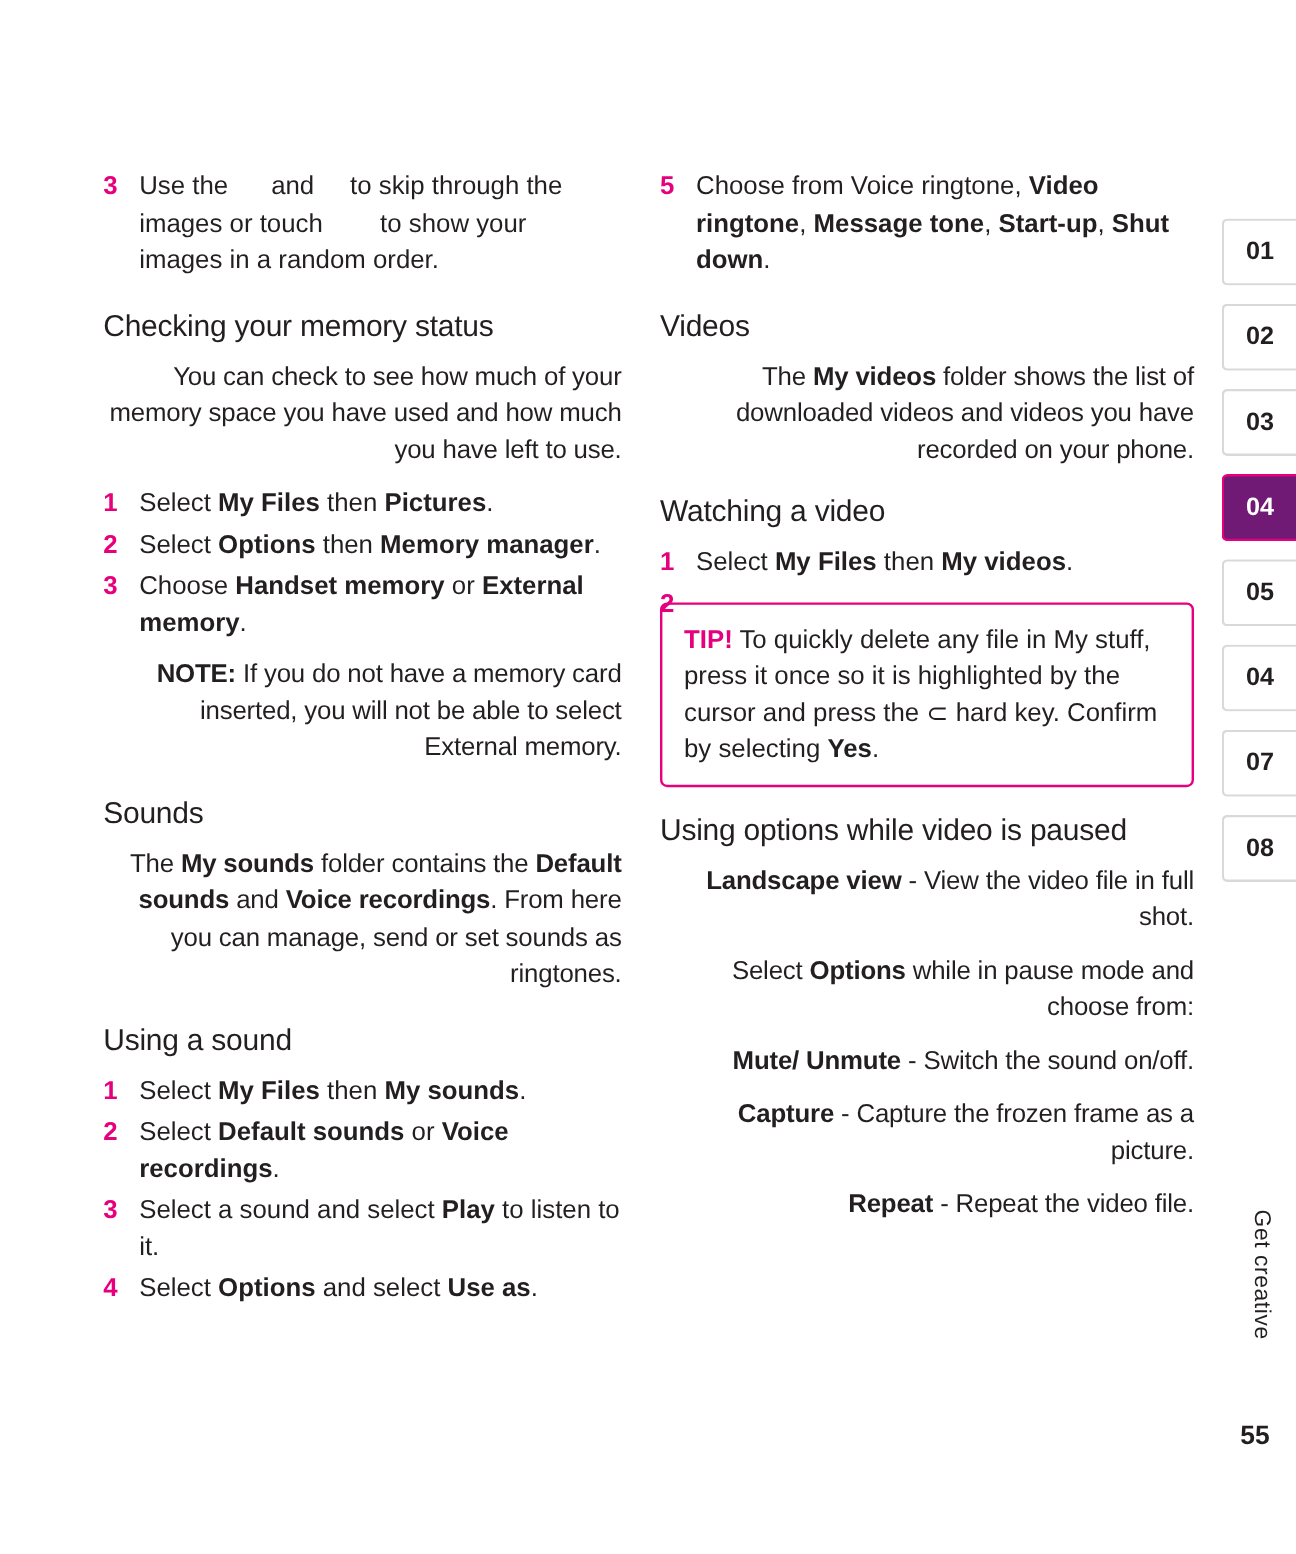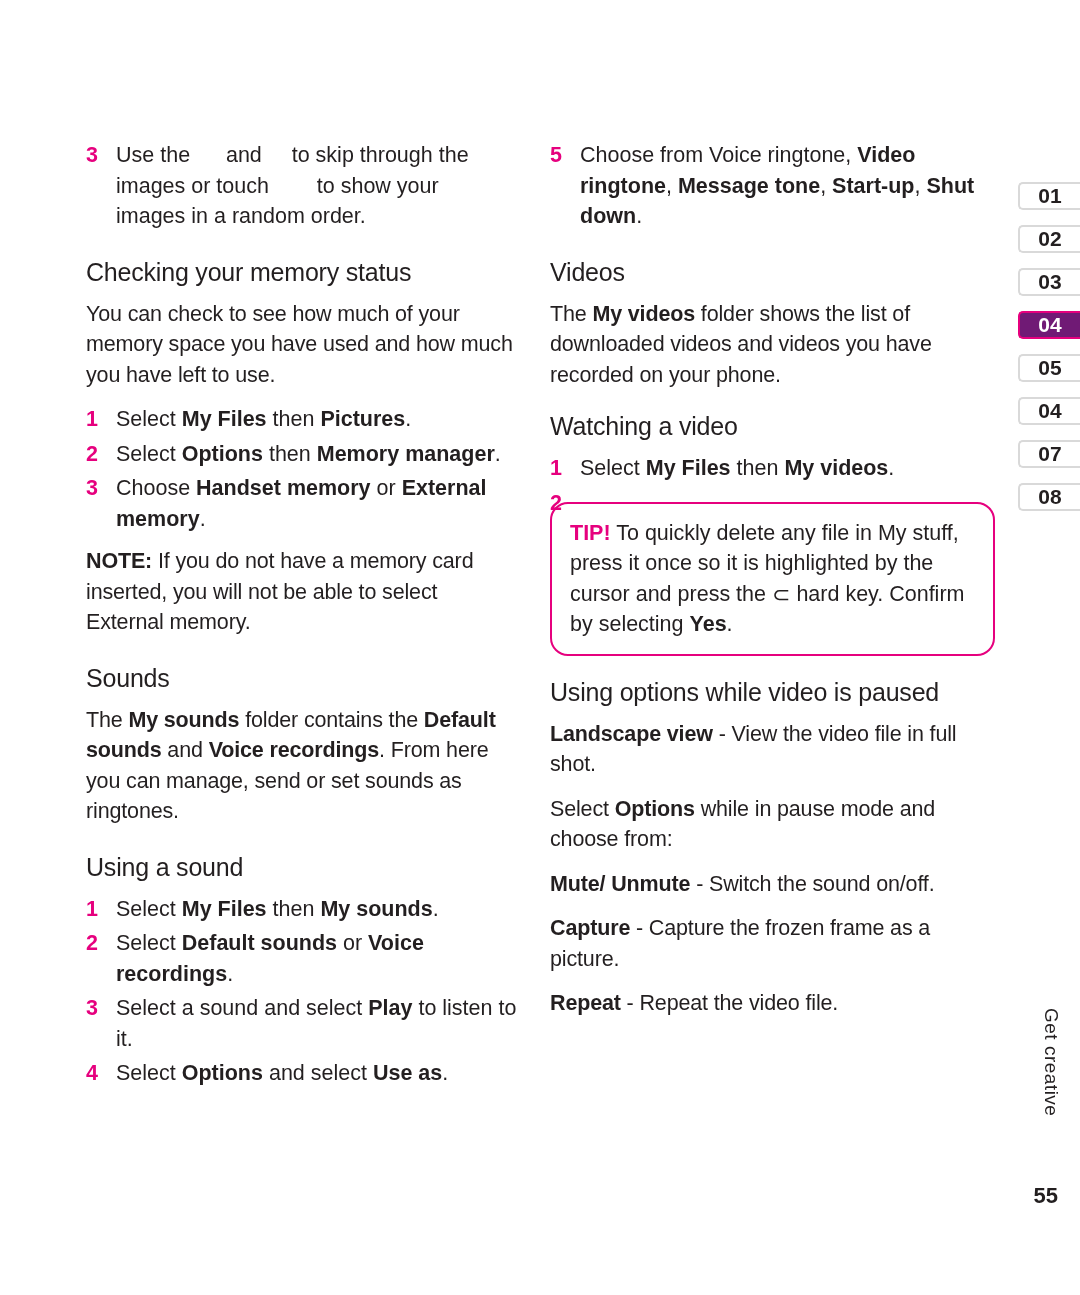--- a/index.html
+++ b/index.html
@@ -37,20 +37,21 @@
 
   
   p {
     margin: 0 0 2px 0;
     font-size: 21.5px;
     line-height: 1.42;
     letter-spacing: -0.15px;
   }
   .body-para {
     margin-bottom: 14px;
+    text-align: right;
   }
   h2 {
     font-size: 25px;
     font-weight: normal;
     color: #231f20;
     margin: 26px 0 12px 0;
     letter-spacing: -0.2px;
   }
   h2.tight {
     margin-top: 22px;
@@ -71,21 +72,21 @@
     top: 0;
     color: #e6007e;
     font-weight: bold;
     font-size: 21.5px;
   }
   .step-group { margin-bottom: 12px; }
 
   
   .tipbox {
     border: 2px solid #e6007e;
-    border-radius: 18px;
+    border-radius: 6px;
     padding: 14px 18px 14px 18px;
     margin: 18px 0 10px 0;
     font-size: 21.5px;
     line-height: 1.42;
   }
   .tip-label {
     color: #e6007e;
     font-weight: bold;
   }
   .hardkey {
@@ -96,21 +97,21 @@
   }
 
   
   .tabs {
     position: absolute;
     right: 0;
     top: 182px;
     width: 62px;
   }
   .tab {
-    height: 28px;
+    height: 56px;
     margin-bottom: 15px;
     border: 2px solid #d9d9d9;
     border-right: none;
     border-radius: 5px 0 0 5px;
     display: flex;
     align-items: center;
     justify-content: center;
     font-size: 21px;
     font-weight: bold;
     color: #231f20;

